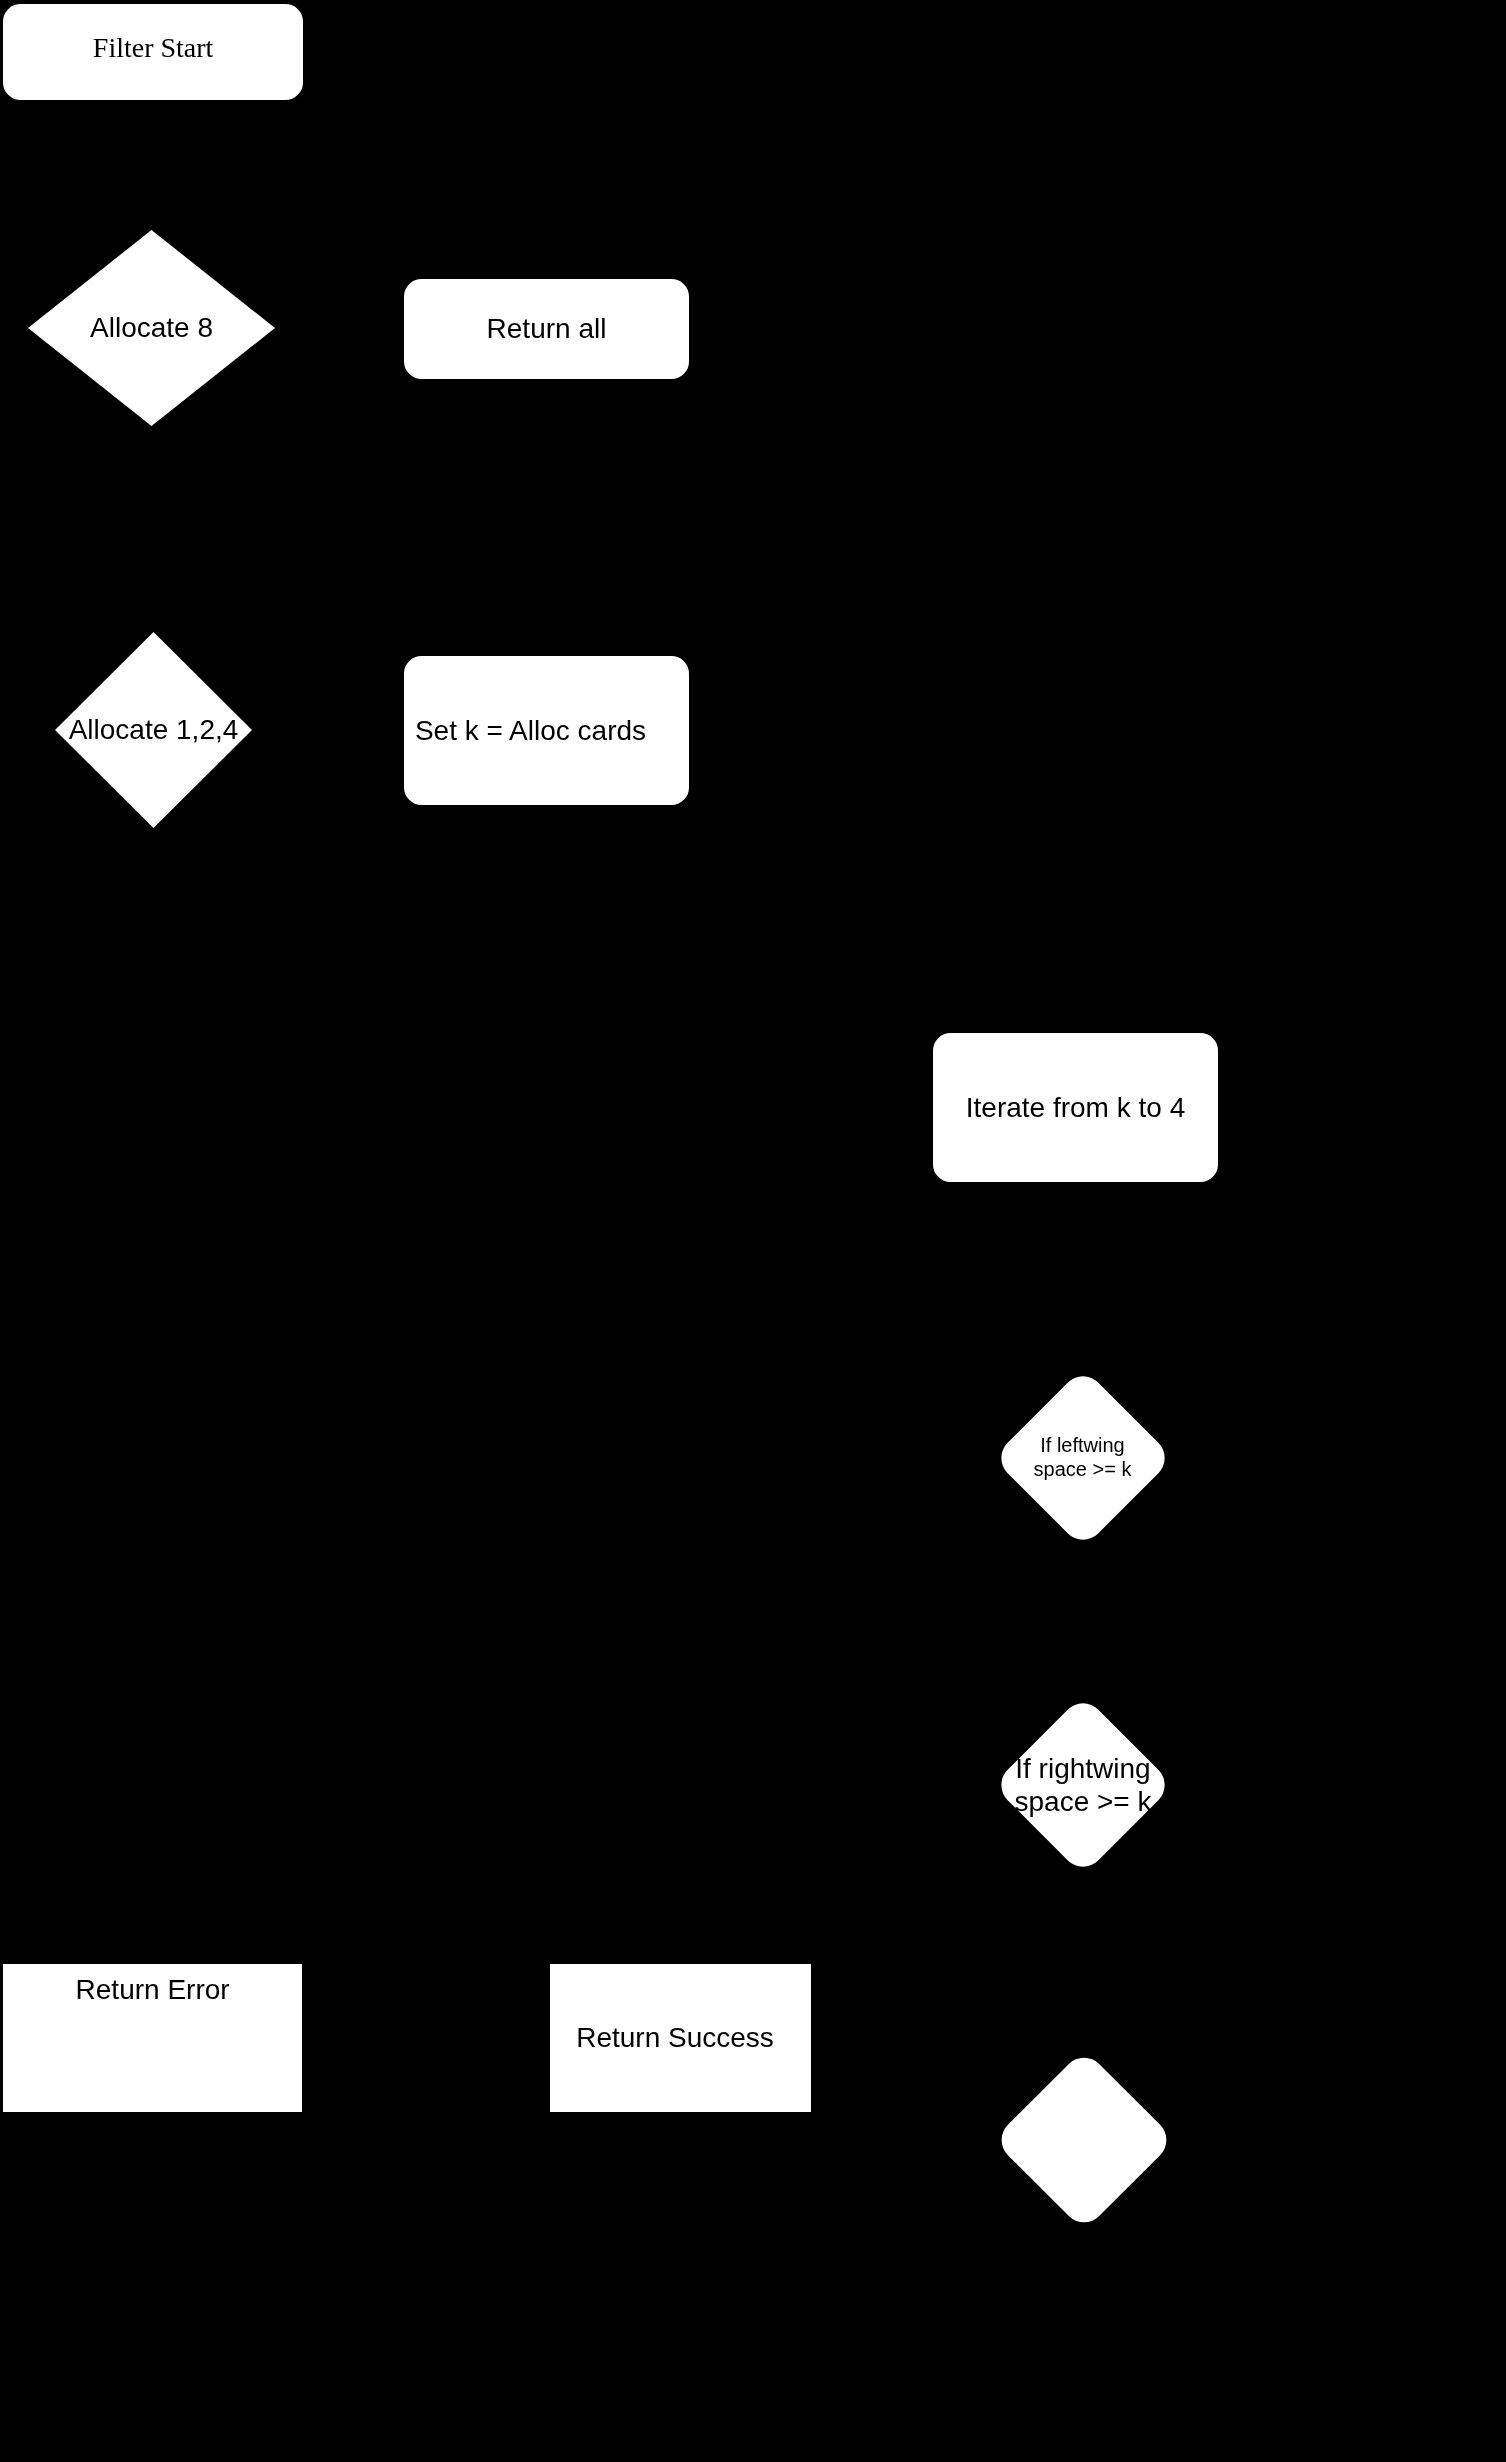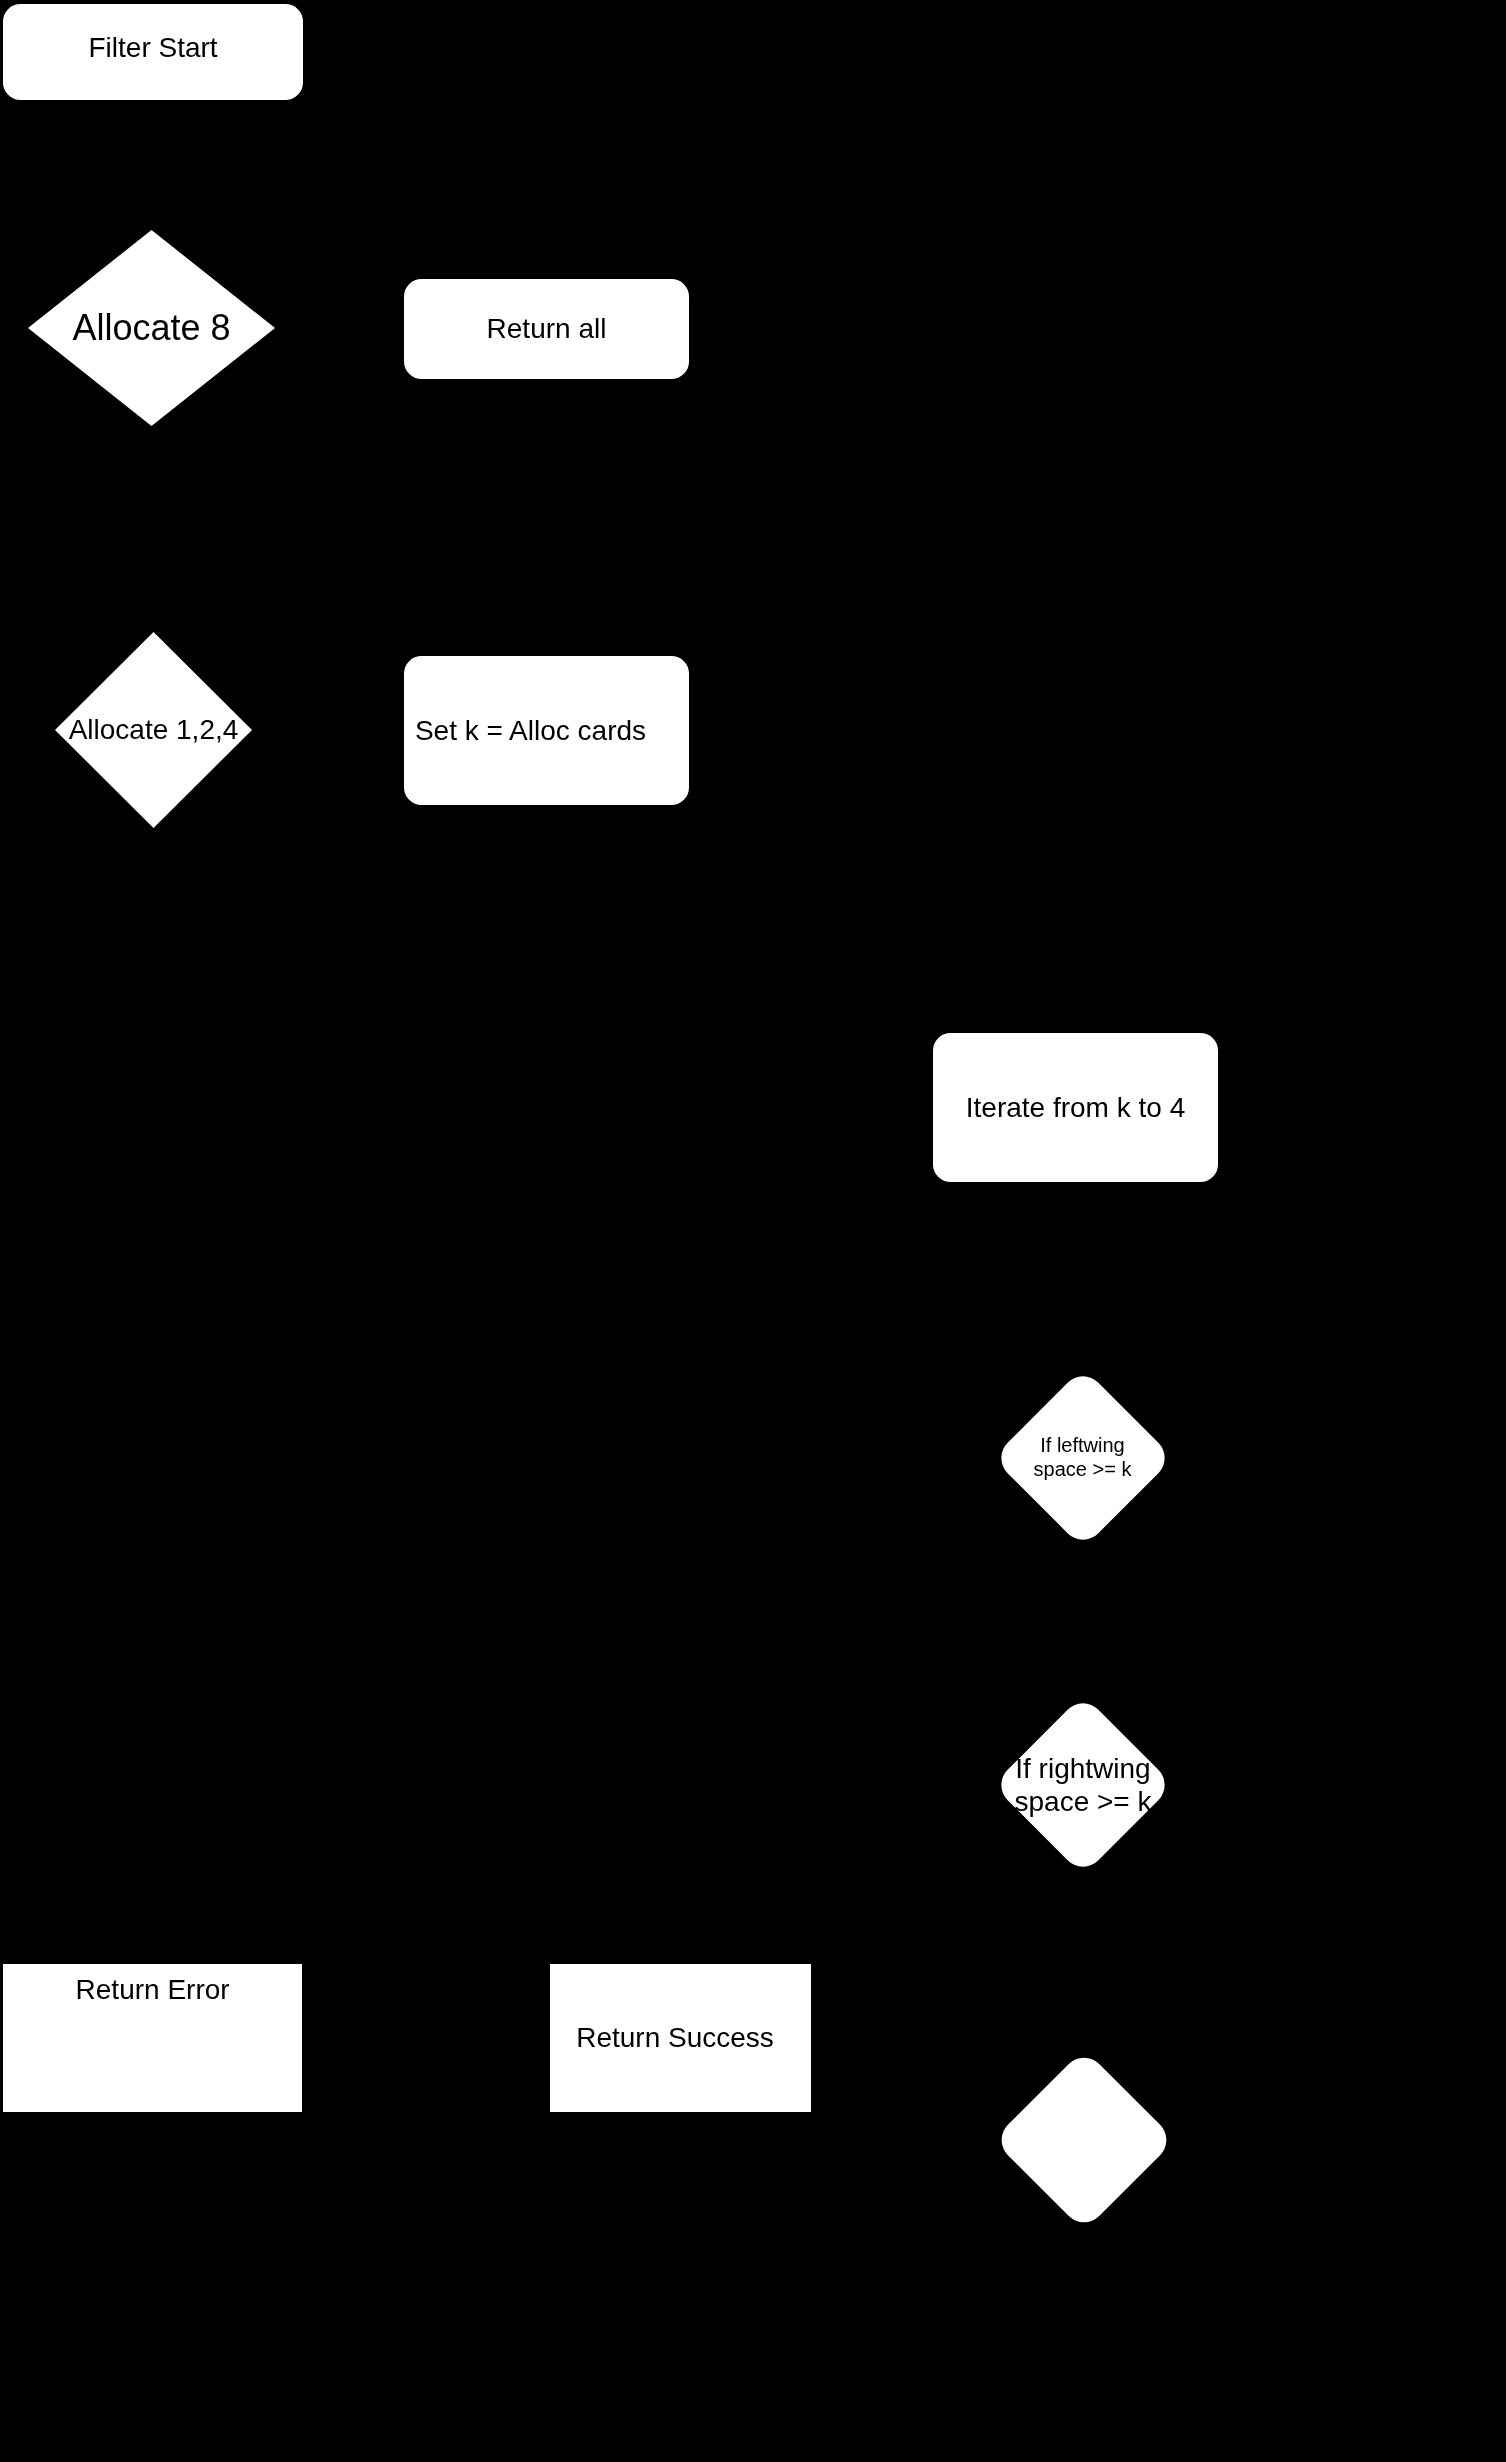--- a/index.html
+++ b/index.html
@@ -70,24 +70,24 @@
     white-space: normal;
   }
   .label span { display: block; }
 </style>
 </head>
 <body>
 
 <div id="canvas">
 
   <div class="node shape-roundrect" style="left:3.1px; top:4.4px; width:300px; height:96px;"></div>
-  <div class="label" style="left:3.1px; top:4.4px; width:300px; height:87px; font-size:28px;">Filter Start</div>
+  <div class="label" style="left:3.1px; top:4.4px; width:300px; height:87px; font-size:28px;font-family:Liberation Serif, serif;">Filter Start</div>
 
   <div class="node shape-diamond" style="left:28px; top:230px; width:247px; height:196px;"></div>
-  <div class="label" style="left:28px; top:230px; width:247px; height:196px; font-size:36px;">Allocate 8</div>
+  <div class="label" style="left:28px; top:230px; width:247px; height:196px; font-size:28px;">Allocate 8</div>
 
   <div class="node shape-roundrect" style="left:404px; top:279px; width:285px; height:100px;"></div>
   <div class="label" style="left:404px; top:279px; width:285px; height:100px; font-size:28px;">Return all</div>
 
   <div class="node shape-diamond" style="left:55px; top:632px; width:197px; height:196px;"></div>
   <div class="label" style="left:36px; top:632px; width:235px; height:196px; font-size:28px;">Allocate 1,2,4</div>
 
   <div class="node shape-roundrect" style="left:404px; top:656px; width:285px; height:149px;"></div>
   <div class="label" style="left:404px; top:656px; width:253px; height:149px; font-size:28px;">Set k = Alloc cards</div>
 

